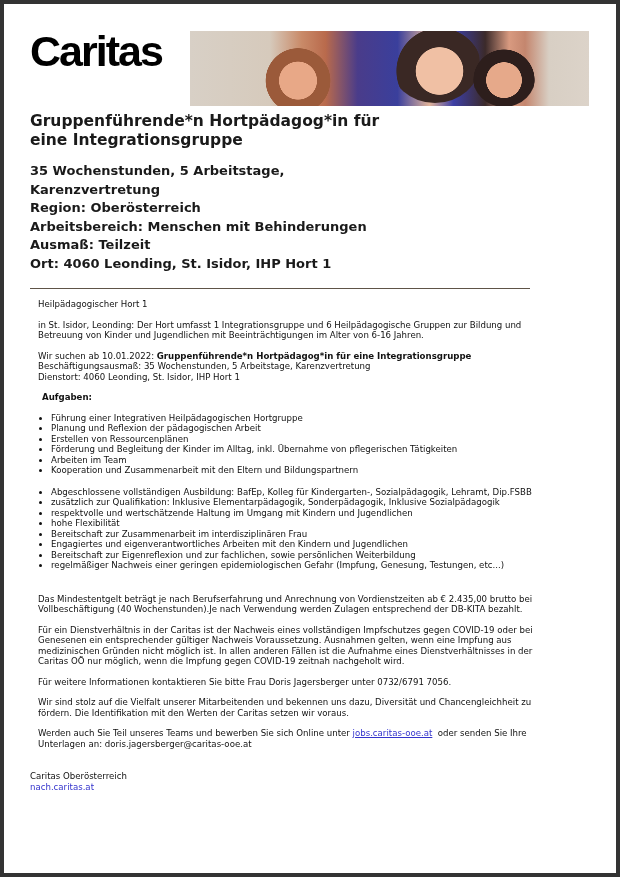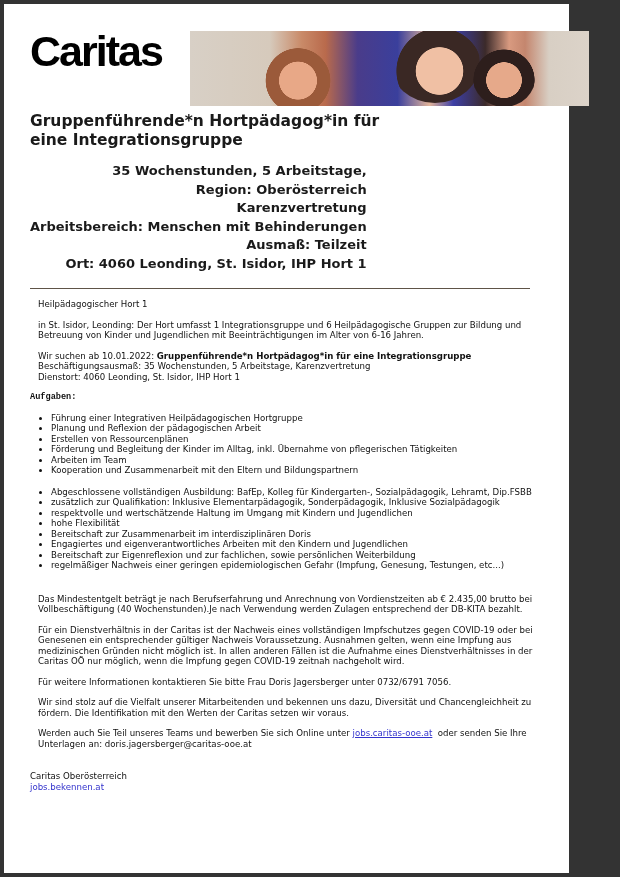--- a/index.html
+++ b/index.html
@@ -6,21 +6,21 @@
   body {
     width: 620px; height: 877px;
     background: #333333;
     position: relative;
     overflow: hidden;
     font-family: "DejaVu Sans", sans-serif;
   }
   .page {
     position: absolute;
     left: 4px; top: 4px;
-    width: 565px; height: 869px;
+    width: 612px; height: 869px;
     background: #ffffff;
     color: #111;
   }
   .logo {
     position: absolute;
     left: 26px; top: 29px;
     font-family: "Liberation Sans", sans-serif;
     font-weight: bold;
     font-size: 43px;
     line-height: 36px;
@@ -44,38 +44,37 @@
     left: 26px; top: 108px;
     font-size: 15.5px; font-weight: bold; line-height: 19px;
     color: #1a1a1a;
     width: 360px;
   }
   .facts {
     position: absolute;
     left: 26px; top: 158px;
     font-size: 13px; font-weight: bold; line-height: 18.5px;
     color: #1a1a1a;
-    text-align: right;
   }
   .facts div { white-space: nowrap; }
   .rule {
     position: absolute;
     left: 26px; top: 284px;
     width: 500px; height: 1px;
     background: #5e5348;
   }
   .body {
     position: absolute;
     left: 26px; top: 295px;
     width: 505px;
     font-size: 8.6px; line-height: 10.5px;
     color: #111;
   }
   .body p { margin: 0 0 10px 8px; }
-  .body .h { font-weight: bold; margin: 0 0 10px 0; font-family: Liberation Mono, monospace; }
+  .body .h { font-weight: bold; margin: 0 0 10px 12px; }
   .body ul { margin: 0 0 11px 0; padding-left: 21px; }
   .body li { margin: 0; padding-left: 0; }
   .body b { font-weight: bold; }
   .gap2 { height: 12px; }
   a { color: #3333cc; text-decoration: underline; }
   .footer-link { color: #3333cc; text-decoration: none; }
 </style>
 </head>
 <body>
 
@@ -88,22 +87,22 @@
   <div class="hero" aria-label="three-smiling-women-photo">
     <div class="face f1"></div>
     <div class="face f2"></div>
     <div class="face f3"></div>
   </div>
 
   <div class="title">Gruppenführende*n Hortpädagog*in für eine Integrationsgruppe</div>
 
   <div class="facts">
     <div>35 Wochenstunden, 5 Arbeitstage,</div>
+    <div>Karenzvertretung</div>
     <div>Region: Oberösterreich</div>
-    <div>Karenzvertretung</div>
     <div>Arbeitsbereich: Menschen mit Behinderungen</div>
     <div>Ausmaß: Teilzeit</div>
     <div>Ort: 4060 Leonding, St. Isidor, IHP Hort 1</div>
   </div>
 
   <div class="rule"></div>
 
   <div class="body">
     <p>Heilpädagogischer Hort 1</p>
     <p>in St. Isidor, Leonding: Der Hort umfasst 1 Integrationsgruppe und 6 Heilpädagogische Gruppen zur Bildung und Betreuung von Kinder und Jugendlichen mit Beeinträchtigungen im Alter von 6-16 Jahren.</p>
@@ -121,33 +120,33 @@
       <li>Förderung und Begleitung der Kinder im Alltag, inkl. Übernahme von pflegerischen Tätigkeiten</li>
       <li>Arbeiten im Team</li>
       <li>Kooperation und Zusammenarbeit mit den Eltern und Bildungspartnern</li>
     </ul>
 
     <ul>
       <li>Abgeschlossene vollständigen Ausbildung: BafEp, Kolleg für Kindergarten-, Sozialpädagogik, Lehramt, Dip.FSBB</li>
       <li>zusätzlich zur Qualifikation: Inklusive Elementarpädagogik, Sonderpädagogik, Inklusive Sozialpädagogik</li>
       <li>respektvolle und wertschätzende Haltung im Umgang mit Kindern und Jugendlichen</li>
       <li>hohe Flexibilität</li>
-      <li>Bereitschaft zur Zusammenarbeit im interdisziplinären Doris</li>
+      <li>Bereitschaft zur Zusammenarbeit im interdisziplinären Frau</li>
       <li>Engagiertes und eigenverantwortliches Arbeiten mit den Kindern und Jugendlichen</li>
       <li>Bereitschaft zur Eigenreflexion und zur fachlichen, sowie persönlichen Weiterbildung</li>
       <li>regelmäßiger Nachweis einer geringen epidemiologischen Gefahr (Impfung, Genesung, Testungen, etc...)</li>
     </ul>
     <div class="gap2"></div>
 
     <p>Das Mindestentgelt beträgt je nach Berufserfahrung und Anrechnung von Vordienstzeiten ab € 2.435,00 brutto bei Vollbeschäftigung (40 Wochenstunden).Je nach Verwendung werden Zulagen entsprechend der DB-KITA bezahlt.</p>
     <p>Für ein Dienstverhältnis in der Caritas ist der Nachweis eines vollständigen Impfschutzes gegen COVID-19 oder bei Genesenen ein entsprechender gültiger Nachweis Voraussetzung. Ausnahmen gelten, wenn eine Impfung aus medizinischen Gründen nicht möglich ist. In allen anderen Fällen ist die Aufnahme eines Dienstverhältnisses in der Caritas OÖ nur möglich, wenn die Impfung gegen COVID-19 zeitnah nachgeholt wird.</p>
     <p>Für weitere Informationen kontaktieren Sie bitte Frau Doris Jagersberger unter 0732/6791 7056.</p>
     <p>Wir sind stolz auf die Vielfalt unserer Mitarbeitenden und bekennen uns dazu, Diversität und Chancengleichheit zu fördern. Die Identifikation mit den Werten der Caritas setzen wir voraus.</p>
     <p>
       <span>Werden auch Sie Teil unseres Teams und bewerben Sie sich Online unter </span><a href="#">jobs.caritas-ooe.at</a><span style="white-space:pre-wrap">  oder senden Sie Ihre Unterlagen an: doris.jagersberger@caritas-ooe.at</span>
     </p>
     <div class="gap2"></div>
 
     <div>Caritas Oberösterreich</div>
-    <div><a href="#" class="footer-link">jobs.bekennen.at</a></div>
+    <div><a href="#" class="footer-link">nach.caritas.at</a></div>
   </div>
 
 </div>
 
 </body></html>

